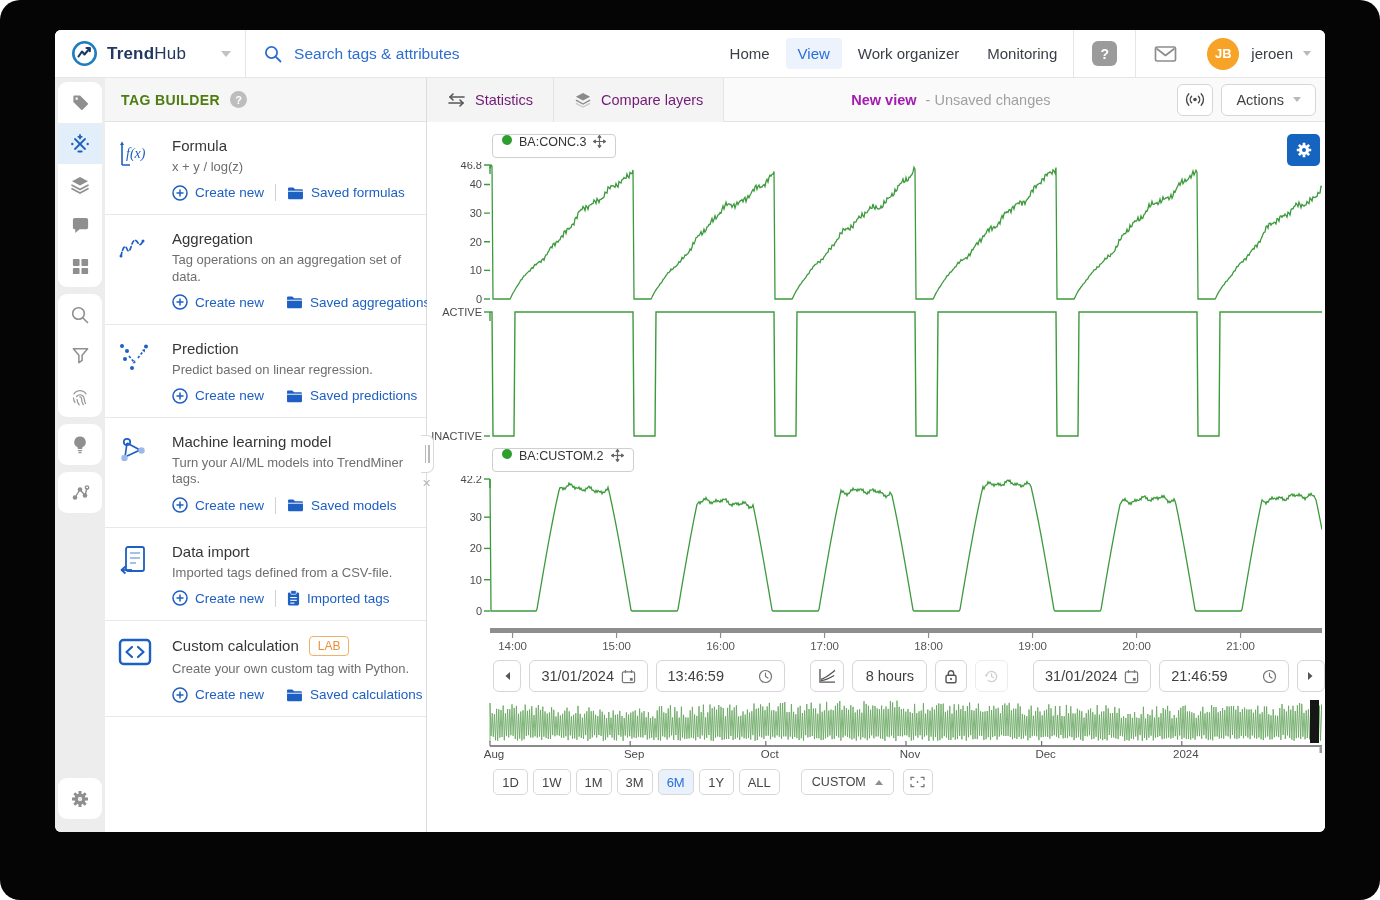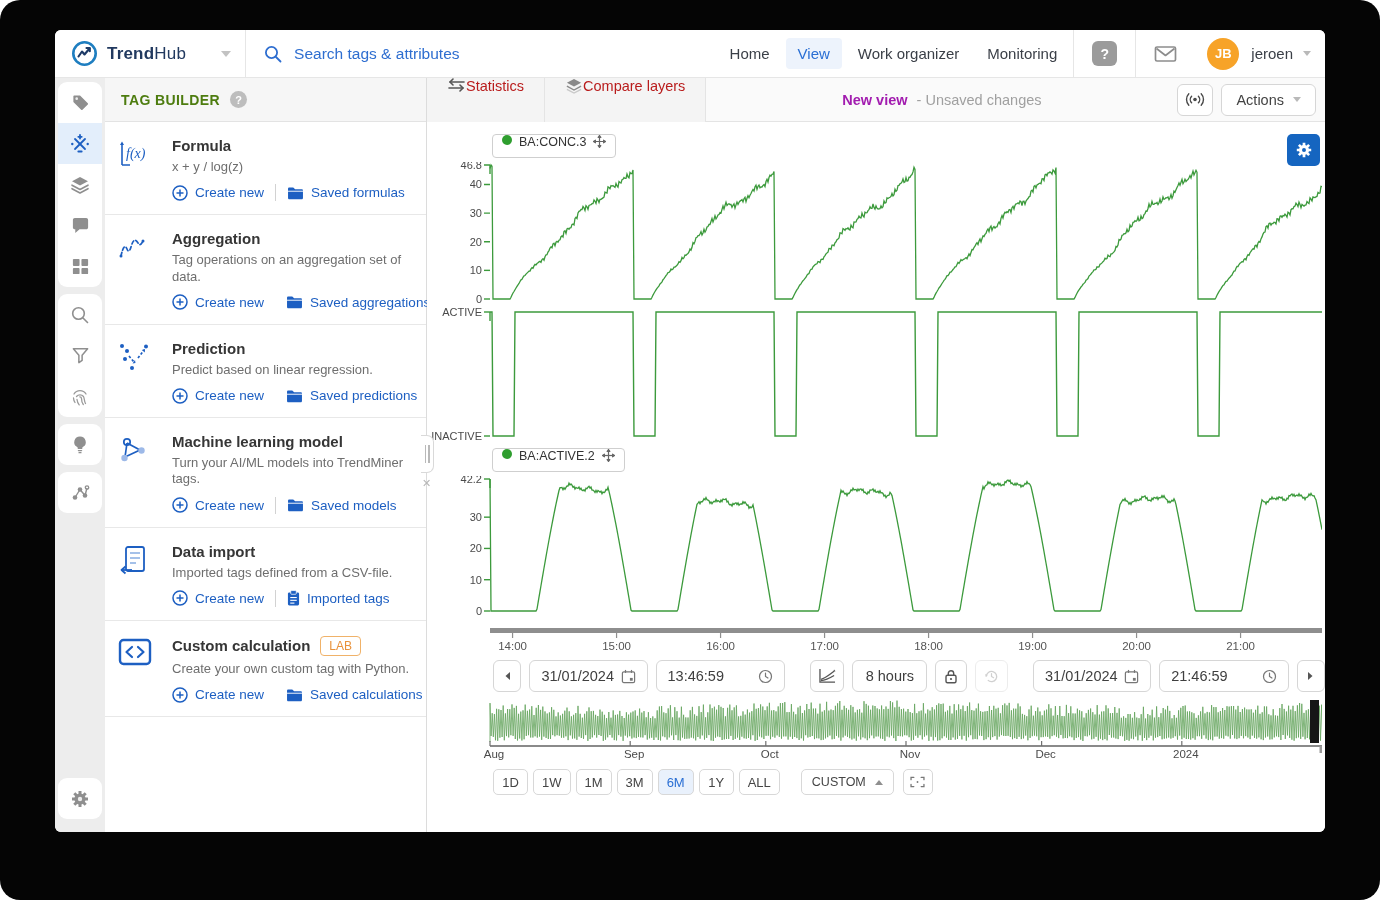--- a/index.html
+++ b/index.html
@@ -41,36 +41,36 @@
 
 
 .panel{width:322px;border-right:1px solid #dcdcdc;display:flex;flex-direction:column;background:#fff}
 .panel-head{height:44px;background:#f6f6f6;border-bottom:1px solid #e3e3e3;display:flex;align-items:center;gap:10px;padding:0 16px;flex:0 0 44px}
 .panel-title{font-size:14px;font-weight:700;color:#4d7c0f;letter-spacing:.4px}
 .q-circle{width:17px;height:17px;border-radius:50%;background:#bdbdbd;color:#fff;font-size:11px;font-weight:700;display:flex;align-items:center;justify-content:center}
 .tb-section{display:flex;gap:12px;padding:15px 14px 13px 13px;border-bottom:1px solid #e8e8e8}
 .tb-icon{width:42px;flex:0 0 42px;display:flex;justify-content:flex-start;padding-top:2px;color:#1d5fc2}
 .tb-body{flex:1;min-width:0}
 .tb-title-row{display:flex;align-items:center;gap:10px}
-.tb-title{font-size:15px;font-weight:700;color:#363636}
+.tb-title{font-size:15px;font-weight:400;color:#363636}
 .lab-badge{font-size:12px;color:#e8913a;border:1px solid #f0b269;border-radius:4px;padding:2px 8px;font-weight:400}
 .tb-desc{font-size:13px;color:#6e6e6e;margin-top:5px;line-height:1.25}
 .tb-links{display:flex;align-items:center;gap:11px;margin-top:9px}
 .tb-link{display:flex;align-items:center;gap:7px;color:#1d5fc2;font-size:13.5px;cursor:pointer;white-space:nowrap}
 .link-div{width:1px;height:17px;background:#d2d2d2}
 
 
 .resize-tab{position:absolute;left:366px;top:405px;width:13px;height:38px;background:#fff;border:1px solid #d9d9d9;border-left:none;border-radius:0 7px 7px 0;display:flex;align-items:center;justify-content:center;gap:2px;z-index:5}
 .resize-tab i{display:block;width:1.5px;height:18px;background:#b9b9b9}
 .resize-close{position:absolute;left:367px;top:447px;font-size:11px;color:#b5b5b5;z-index:5;cursor:pointer}
 
 
 .main{flex:1;display:flex;flex-direction:column;min-width:0;position:relative}
 .toolbar{height:44px;background:#fafafa;border-bottom:1px solid #e4e4e4;display:flex;align-items:center;flex:0 0 44px}
-.tb-tab{height:44px;display:flex;padding:0 20px;background:#f4f4f4;border-right:1px solid #e4e4e4;font-size:14.5px;color:#b91c1c;cursor:pointer}
+.tb-tab{height:44px;display:flex;align-items:center;gap:9px;padding:0 20px;background:#f4f4f4;border-right:1px solid #e4e4e4;font-size:14.5px;color:#701a75;cursor:pointer}
 .view-title-wrap{flex:1;text-align:center;font-size:14.5px}
 .view-title{font-weight:700;color:#a21caf}
 .view-status{color:#a0a0a0;margin-left:5px}
 .toolbar-right{display:flex;align-items:center;gap:8px;padding-right:9px}
 .btn{height:32px;border:1px solid #d6d6d6;border-radius:6px;background:#fff;display:inline-flex;align-items:center;justify-content:center;gap:9px;font-size:14.5px;color:#434343;cursor:pointer;padding:0 14px}
 .btn.icon-only{width:36px;padding:0}
 
 
 .charts{flex:1;background:#fff;position:relative;padding-top:10px;overflow:hidden}
 .gear-btn{position:absolute;top:12px;right:5px;width:33px;height:32px;background:#1565c0;border-radius:5px;display:flex;align-items:center;justify-content:center;cursor:pointer;z-index:6}
@@ -578,21 +578,21 @@
                 <line x1="57" x2="63" y1="132" y2="132" stroke="#3c9a3c" stroke-width="1.4"></line>
                 <text x="55" y="136" text-anchor="end" font-size="11" fill="#4a4a4a" font-family="Liberation Sans, sans-serif">INACTIVE</text>
                 <path d="M63,8L64,8L65,8L66,132L67,132L68,132L69,132L70,132L71,132L72,132L73,132L74,132L75,132L76,132L77,132L78,132L79,132L80,132L81,132L82,132L83,132L84,132L85,132L86,132L87,132L88,8L89,8L90,8L91,8L92,8L93,8L94,8L95,8L96,8L97,8L98,8L99,8L100,8L101,8L102,8L103,8L104,8L105,8L106,8L107,8L108,8L109,8L110,8L111,8L112,8L113,8L114,8L115,8L116,8L117,8L118,8L119,8L120,8L121,8L122,8L123,8L124,8L125,8L126,8L127,8L128,8L129,8L130,8L131,8L132,8L133,8L134,8L135,8L136,8L137,8L138,8L139,8L140,8L141,8L142,8L143,8L144,8L145,8L146,8L147,8L148,8L149,8L150,8L151,8L152,8L153,8L154,8L155,8L156,8L157,8L158,8L159,8L160,8L161,8L162,8L163,8L164,8L165,8L166,8L167,8L168,8L169,8L170,8L171,8L172,8L173,8L174,8L175,8L176,8L177,8L178,8L179,8L180,8L181,8L182,8L183,8L184,8L185,8L186,8L187,8L188,8L189,8L190,8L191,8L192,8L193,8L194,8L195,8L196,8L197,8L198,8L199,8L200,8L201,8L202,8L203,8L204,8L205,8L206,8L207,132L208,132L209,132L210,132L211,132L212,132L213,132L214,132L215,132L216,132L217,132L218,132L219,132L220,132L221,132L222,132L223,132L224,132L225,132L226,132L227,132L228,132L229,8L230,8L231,8L232,8L233,8L234,8L235,8L236,8L237,8L238,8L239,8L240,8L241,8L242,8L243,8L244,8L245,8L246,8L247,8L248,8L249,8L250,8L251,8L252,8L253,8L254,8L255,8L256,8L257,8L258,8L259,8L260,8L261,8L262,8L263,8L264,8L265,8L266,8L267,8L268,8L269,8L270,8L271,8L272,8L273,8L274,8L275,8L276,8L277,8L278,8L279,8L280,8L281,8L282,8L283,8L284,8L285,8L286,8L287,8L288,8L289,8L290,8L291,8L292,8L293,8L294,8L295,8L296,8L297,8L298,8L299,8L300,8L301,8L302,8L303,8L304,8L305,8L306,8L307,8L308,8L309,8L310,8L311,8L312,8L313,8L314,8L315,8L316,8L317,8L318,8L319,8L320,8L321,8L322,8L323,8L324,8L325,8L326,8L327,8L328,8L329,8L330,8L331,8L332,8L333,8L334,8L335,8L336,8L337,8L338,8L339,8L340,8L341,8L342,8L343,8L344,8L345,8L346,8L347,8L348,132L349,132L350,132L351,132L352,132L353,132L354,132L355,132L356,132L357,132L358,132L359,132L360,132L361,132L362,132L363,132L364,132L365,132L366,132L367,132L368,132L369,132L370,8L371,8L372,8L373,8L374,8L375,8L376,8L377,8L378,8L379,8L380,8L381,8L382,8L383,8L384,8L385,8L386,8L387,8L388,8L389,8L390,8L391,8L392,8L393,8L394,8L395,8L396,8L397,8L398,8L399,8L400,8L401,8L402,8L403,8L404,8L405,8L406,8L407,8L408,8L409,8L410,8L411,8L412,8L413,8L414,8L415,8L416,8L417,8L418,8L419,8L420,8L421,8L422,8L423,8L424,8L425,8L426,8L427,8L428,8L429,8L430,8L431,8L432,8L433,8L434,8L435,8L436,8L437,8L438,8L439,8L440,8L441,8L442,8L443,8L444,8L445,8L446,8L447,8L448,8L449,8L450,8L451,8L452,8L453,8L454,8L455,8L456,8L457,8L458,8L459,8L460,8L461,8L462,8L463,8L464,8L465,8L466,8L467,8L468,8L469,8L470,8L471,8L472,8L473,8L474,8L475,8L476,8L477,8L478,8L479,8L480,8L481,8L482,8L483,8L484,8L485,8L486,8L487,8L488,8L489,132L490,132L491,132L492,132L493,132L494,132L495,132L496,132L497,132L498,132L499,132L500,132L501,132L502,132L503,132L504,132L505,132L506,132L507,132L508,132L509,132L510,132L511,8L512,8L513,8L514,8L515,8L516,8L517,8L518,8L519,8L520,8L521,8L522,8L523,8L524,8L525,8L526,8L527,8L528,8L529,8L530,8L531,8L532,8L533,8L534,8L535,8L536,8L537,8L538,8L539,8L540,8L541,8L542,8L543,8L544,8L545,8L546,8L547,8L548,8L549,8L550,8L551,8L552,8L553,8L554,8L555,8L556,8L557,8L558,8L559,8L560,8L561,8L562,8L563,8L564,8L565,8L566,8L567,8L568,8L569,8L570,8L571,8L572,8L573,8L574,8L575,8L576,8L577,8L578,8L579,8L580,8L581,8L582,8L583,8L584,8L585,8L586,8L587,8L588,8L589,8L590,8L591,8L592,8L593,8L594,8L595,8L596,8L597,8L598,8L599,8L600,8L601,8L602,8L603,8L604,8L605,8L606,8L607,8L608,8L609,8L610,8L611,8L612,8L613,8L614,8L615,8L616,8L617,8L618,8L619,8L620,8L621,8L622,8L623,8L624,8L625,8L626,8L627,8L628,8L629,8L630,132L631,132L632,132L633,132L634,132L635,132L636,132L637,132L638,132L639,132L640,132L641,132L642,132L643,132L644,132L645,132L646,132L647,132L648,132L649,132L650,132L651,132L652,8L653,8L654,8L655,8L656,8L657,8L658,8L659,8L660,8L661,8L662,8L663,8L664,8L665,8L666,8L667,8L668,8L669,8L670,8L671,8L672,8L673,8L674,8L675,8L676,8L677,8L678,8L679,8L680,8L681,8L682,8L683,8L684,8L685,8L686,8L687,8L688,8L689,8L690,8L691,8L692,8L693,8L694,8L695,8L696,8L697,8L698,8L699,8L700,8L701,8L702,8L703,8L704,8L705,8L706,8L707,8L708,8L709,8L710,8L711,8L712,8L713,8L714,8L715,8L716,8L717,8L718,8L719,8L720,8L721,8L722,8L723,8L724,8L725,8L726,8L727,8L728,8L729,8L730,8L731,8L732,8L733,8L734,8L735,8L736,8L737,8L738,8L739,8L740,8L741,8L742,8L743,8L744,8L745,8L746,8L747,8L748,8L749,8L750,8L751,8L752,8L753,8L754,8L755,8L756,8L757,8L758,8L759,8L760,8L761,8L762,8L763,8L764,8L765,8L766,8L767,8L768,8L769,8L770,8L771,132L772,132L773,132L774,132L775,132L776,132L777,132L778,132L779,132L780,132L781,132L782,132L783,132L784,132L785,132L786,132L787,132L788,132L789,132L790,132L791,132L792,132L793,8L794,8L795,8L796,8L797,8L798,8L799,8L800,8L801,8L802,8L803,8L804,8L805,8L806,8L807,8L808,8L809,8L810,8L811,8L812,8L813,8L814,8L815,8L816,8L817,8L818,8L819,8L820,8L821,8L822,8L823,8L824,8L825,8L826,8L827,8L828,8L829,8L830,8L831,8L832,8L833,8L834,8L835,8L836,8L837,8L838,8L839,8L840,8L841,8L842,8L843,8L844,8L845,8L846,8L847,8L848,8L849,8L850,8L851,8L852,8L853,8L854,8L855,8L856,8L857,8L858,8L859,8L860,8L861,8L862,8L863,8L864,8L865,8L866,8L867,8L868,8L869,8L870,8L871,8L872,8L873,8L874,8L875,8L876,8L877,8L878,8L879,8L880,8L881,8L882,8L883,8L884,8L885,8L886,8L887,8L888,8L889,8L890,8L891,8L892,8L893,8L894,8L895,8" fill="none" stroke="#3c9a3c" stroke-width="1.4"></path>
               </svg>
         </div>
 
         <div class="chart-block">
           <div class="chip-row">
             <span class="chip">
               <span class="dot"></span>
-              <span>BA:ACTIVE.2</span>
+              <span>BA:CUSTOM.2</span>
               <svg width="13" height="13" viewBox="0 0 14 14">
                     <g stroke="#666" stroke-width="1.3" fill="#666" stroke-linejoin="round">
                       <line x1="7" y1="2" x2="7" y2="12"></line>
                       <line x1="2" y1="7" x2="12" y2="7"></line>
                       <path d="M7 0.5 5.6 2.6h2.8z"></path>
                       <path d="M7 13.5 5.6 11.4h2.8z"></path>
                       <path d="M0.5 7 2.6 5.6v2.8z"></path>
                       <path d="M13.5 7 11.4 5.6v2.8z"></path>
                     </g>
                   </svg>

